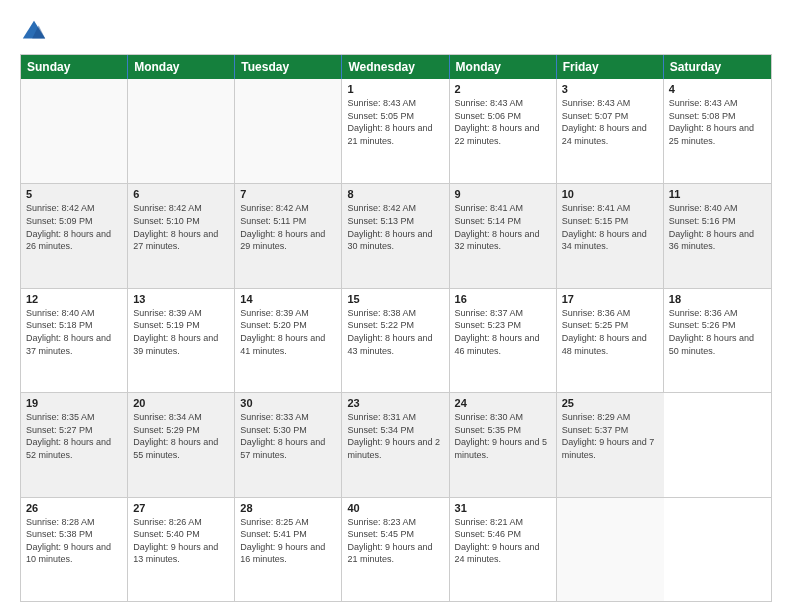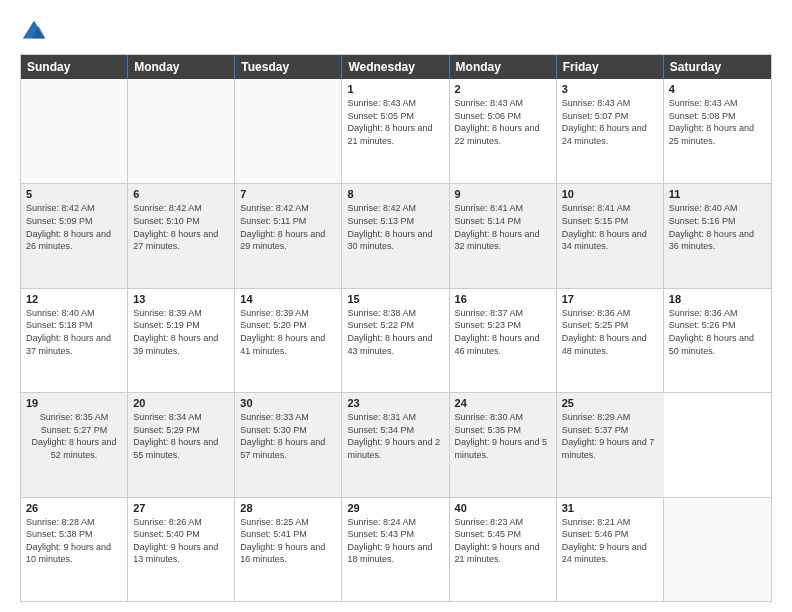--- a/index.html
+++ b/index.html
@@ -62,21 +62,21 @@
     }
     .calendar {
       flex: 1;
       display: flex;
       flex-direction: column;
       border: 1px solid #ccc;
     }
     .cal-header {
       display: grid;
       grid-template-columns: repeat(7, 1fr);
-      background: #404040;
+      background: #15803d;
     }
     .cal-header-cell {
       color: #fff;
       font-size: 12px;
       font-weight: bold;
       padding: 5px 6px;
       text-align: left;
       border-right: 1px solid #3a7dc5;
     }
     .cal-header-cell:last-child { border-right: none; }
@@ -260,21 +260,21 @@
           <div class="cal-cell">
             <div class="day-num">18</div>
             <div class="day-info" style="white-space: pre-line;">Sunrise: 8:36 AM
 Sunset: 5:26 PM
 Daylight: 8 hours and 50 minutes.</div>
           </div>
         </div>
         <div class="cal-row">
           <div class="cal-cell shade">
             <div class="day-num">19</div>
-            <div class="day-info" style="white-space: pre-line; text-align: center;">Sunrise: 8:35 AM
+            <div class="day-info" style="white-space: pre-line;">Sunrise: 8:35 AM
 Sunset: 5:27 PM
 Daylight: 8 hours and 52 minutes.</div>
           </div>
           <div class="cal-cell shade">
             <div class="day-num">20</div>
             <div class="day-info" style="white-space: pre-line;">Sunrise: 8:34 AM
 Sunset: 5:29 PM
 Daylight: 8 hours and 55 minutes.</div>
           </div>
           <div class="cal-cell shade">
@@ -313,26 +313,20 @@
             <div class="day-num">27</div>
             <div class="day-info" style="white-space: pre-line;">Sunrise: 8:26 AM
 Sunset: 5:40 PM
 Daylight: 9 hours and 13 minutes.</div>
           </div>
           <div class="cal-cell">
             <div class="day-num">28</div>
             <div class="day-info" style="white-space: pre-line;">Sunrise: 8:25 AM
 Sunset: 5:41 PM
 Daylight: 9 hours and 16 minutes.</div>
-          </div>
-          <div class="cal-cell">
-            <div class="day-num">29</div>
-            <div class="day-info" style="white-space: pre-line;">Sunrise: 8:24 AM
-Sunset: 5:43 PM
-Daylight: 9 hours and 18 minutes.</div>
           </div>
           <div class="cal-cell">
             <div class="day-num">40</div>
             <div class="day-info" style="white-space: pre-line;">Sunrise: 8:23 AM
 Sunset: 5:45 PM
 Daylight: 9 hours and 21 minutes.</div>
           </div>
           <div class="cal-cell">
             <div class="day-num">31</div>
             <div class="day-info" style="white-space: pre-line;">Sunrise: 8:21 AM

